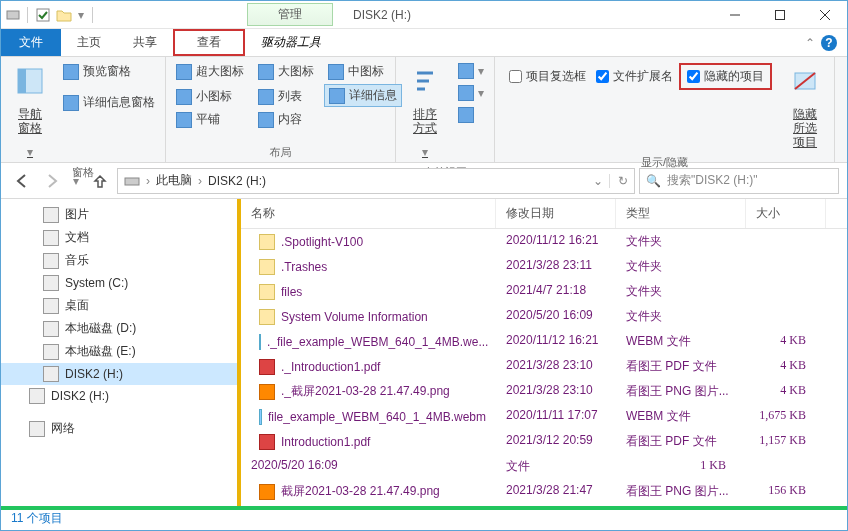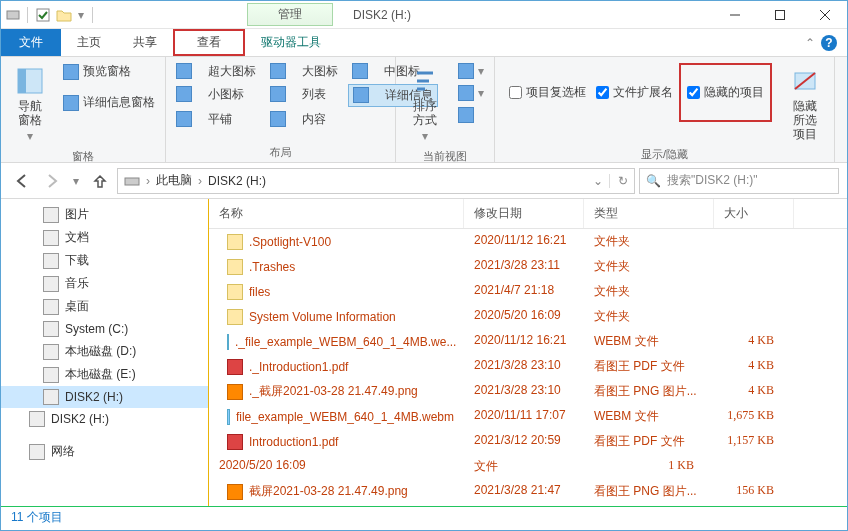--- a/index.html
+++ b/index.html
@@ -10,69 +10,69 @@
 .qat-sep { width: 1px; height: 16px; background: #ccc; margin: 0 4px; }
 .tab-context { color: #555; margin-left: 150px; background: linear-gradient(#f0fff0,#e5f5e5); border:1px solid #a8d8a8; padding:2px 30px; }
 .title-text { margin-left: 20px; color: #555; }
 .win-controls { margin-left: auto; display: flex; }
 .win-btn { width: 45px; height: 26px; display: flex; align-items: center; justify-content: center; color: #555; }
 
 .ribbon-tabs { height: 28px; display: flex; align-items: stretch; background: #fff; border-bottom:1px solid #dadada; position:relative;}
 .ribbon-tab { padding: 0 16px; display:flex; align-items:center; color:#444; cursor:default; }
 .ribbon-tab.file { background:#1979ca; color:#fff; padding:0 18px;}
 .ribbon-tab.active { border: 2px solid #c33; padding:8px 22px; }
-.ribbon-tab.context { color:#0f766e; }
+.ribbon-tab.context { color:#000000;font-style:italic; }
 .ribbon-help { margin-left:auto; display:flex; align-items:center; gap:6px; padding-right:10px; }
 
 .ribbon-body { height: 106px; background:#f5f6f7; border-bottom:1px solid #dadada; display:flex; }
 .rgroup { border-right:1px solid #dadada; display:flex; flex-direction:column; align-items:center; padding:4px 6px 2px 6px; }
 .rgroup-content { flex:1; display:flex; align-items:flex-start; gap:6px; }
 .rgroup-label { color:#666; font-size:11px; padding-top:2px; }
-.big-btn { display:flex; flex-direction:column; align-items:center; gap:2px; padding:4px 6px; color:#444; min-width:46px; }
+.big-btn { display:flex; flex-direction:column; align-items:center; gap:10px; padding:4px 6px; color:#444; min-width:46px;text-decoration:underline; }
 .big-btn .lbl { text-align:center; line-height:14px; }
 .check-row { display:flex; align-items:center; gap:4px; color:#444; padding:2px 4px; white-space:nowrap; }
 .layout-grid { display:grid; grid-template-columns:auto auto auto; gap:2px 6px; }
-.layout-item { display:flex; align-items:flex-start; gap:16px; padding:2px 4px; color:#444; white-space:nowrap;}
+.layout-item { display:flex; align-items:flex-end; gap:4px; padding:2px 4px; color:#444; white-space:nowrap;}
 .layout-item.sel { background:#cde6f7; border:1px solid #7ab5e0; }
 .showhide-col { display:flex; gap:2px; padding:2px 4px; }
-.red-box { border:2px solid #c33; padding:17px 2px; }
+.red-box { border:2px solid #c33; padding:1px 2px; }
 .icon-box { width:32px; height:32px; display:flex; align-items:center; justify-content:center; }
 .smicon { width:16px; height:16px; display:inline-block; background:#6aa8e5; border:1px solid #4a88c5; }
 
 .addrbar { height:36px; display:flex; align-items:center; padding:4px 8px; gap:4px; border-bottom:1px solid #dadada; }
 .nav-btn { width:26px; height:26px; display:flex; align-items:center; justify-content:center; color:#555; border-radius:3px; }
 .nav-btn.dis { color:#bbb; }
 .addr-box { flex:1; height:26px; border:1px solid #ccc; display:flex; align-items:center; padding:0 6px; gap:6px; background:#fff; }
 .crumb { display:flex; align-items:center; gap:4px; color:#333; }
 .chev { color:#888; }
 .addr-end { margin-left:auto; display:flex; gap:6px; align-items:center; color:#888; }
 .search-box { width:200px; height:26px; border:1px solid #ccc; display:flex; align-items:center; padding:0 6px; gap:6px; color:#888; background:#fff;}
 
 .content { display:flex; height: calc(531px - 28px - 28px - 106px - 36px - 24px - 2px); }
-.tree { width:208px; border-right:1px solid #eab308; overflow:auto; padding:4px 0; }
+.tree { width:240px; border-right:4px solid #eab308; overflow:auto; padding:4px 0; }
 .tree-item { display:flex; align-items:center; gap:6px; padding:3px 10px 3px 28px; color:#333; }
 .tree-item.lvl2 { padding-left:42px; }
 .tree-item.sel { background:#cce8ff; }
 .tree-icon { width:16px; height:16px; display:inline-block; border:1px solid #999; background:#eee; }
 
 .filelist { flex:1; overflow:auto; }
 .fl-head { display:grid; grid-template-columns: 255px 120px 130px 80px; border-bottom:1px solid #e5e5e5; color:#555; }
 .fl-head > div { padding:6px 10px; border-right:1px solid #eee; }
 .fl-body { }
-.fl-row { display:grid; grid-template-columns: 255px 120px 130px 80px; padding:2px 0; color:#c2410c;}
+.fl-row { display:grid; grid-template-columns: 255px 120px 130px 80px; padding:2px 0; color:#701a75;}
 .fl-row > div { padding:2px 10px; white-space:nowrap; overflow:hidden; text-overflow:ellipsis; }
 .fl-row .name { display:flex; align-items:center; gap:6px; padding-left:18px;}
 .fl-row .size { text-align:right; padding-right:20px;font-family:Liberation Serif, serif;}
 .fi { width:16px; height:16px; display:inline-block; border:1px solid #d8c060; background:#ffe9a8; }
 .fi.pdf { background:#d44; border-color:#a22; }
 .fi.png { background:#f80; border-color:#c60; }
 .fi.web { background:#8cf; border-color:#5ac; }
 .fi.txt { background:#eee; border-color:#bbb; }
 
-.status { height:20px; border-top:1px solid #22c55e; display:flex; align-items:flex-end; padding:0 10px; color:#1979ca; font-size:12px;}
+.status { height:20px; border-top:4px solid #22c55e; display:flex; align-items:center; padding:0 10px; color:#1979ca; font-size:12px;}
 svg { display:block; }
 .chk { width:13px; height:13px; }
 </style>
 </head>
 <body>
 
 <div class="titlebar">
   <div class="qat">
     <span class="smicon" style="background:#fff;border:none;">
       <svg width="16" height="16">
@@ -316,33 +316,29 @@
       <div class="tree-item lvl2">
         <span class="tree-icon"></span>
         <span>图片</span>
       </div>
       <div class="tree-item lvl2">
         <span class="tree-icon"></span>
         <span>文档</span>
       </div>
       <div class="tree-item lvl2">
         <span class="tree-icon"></span>
-        <span>下载</span>
-      </div>
-      <div class="tree-item lvl2">
-        <span class="tree-icon"></span>
         <span>音乐</span>
       </div>
       <div class="tree-item lvl2">
         <span class="tree-icon"></span>
+        <span>System (C:)</span>
+      </div>
+      <div class="tree-item lvl2">
+        <span class="tree-icon"></span>
         <span>桌面</span>
-      </div>
-      <div class="tree-item lvl2">
-        <span class="tree-icon"></span>
-        <span>System (C:)</span>
       </div>
       <div class="tree-item lvl2">
         <span class="tree-icon"></span>
         <span>本地磁盘 (D:)</span>
       </div>
       <div class="tree-item lvl2">
         <span class="tree-icon"></span>
         <span>本地磁盘 (E:)</span>
       </div>
       <div class="tree-item sel lvl2">

